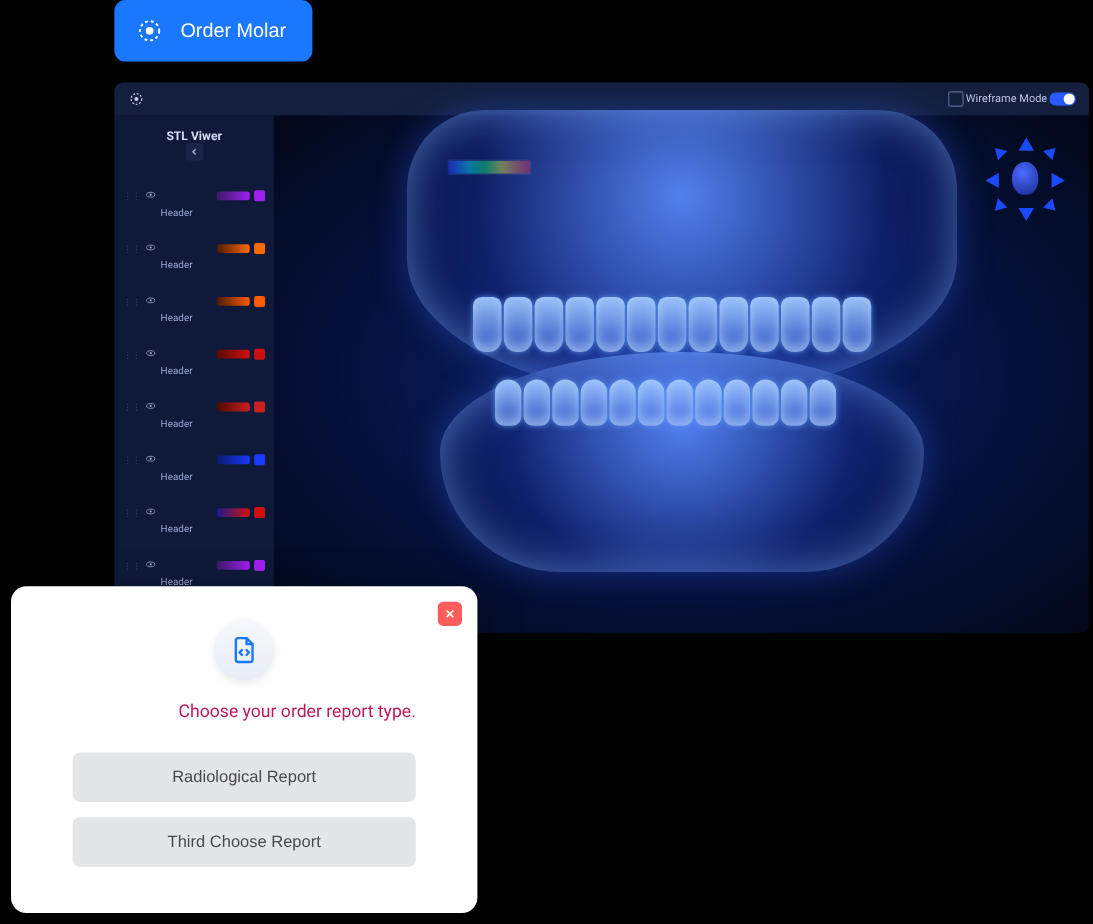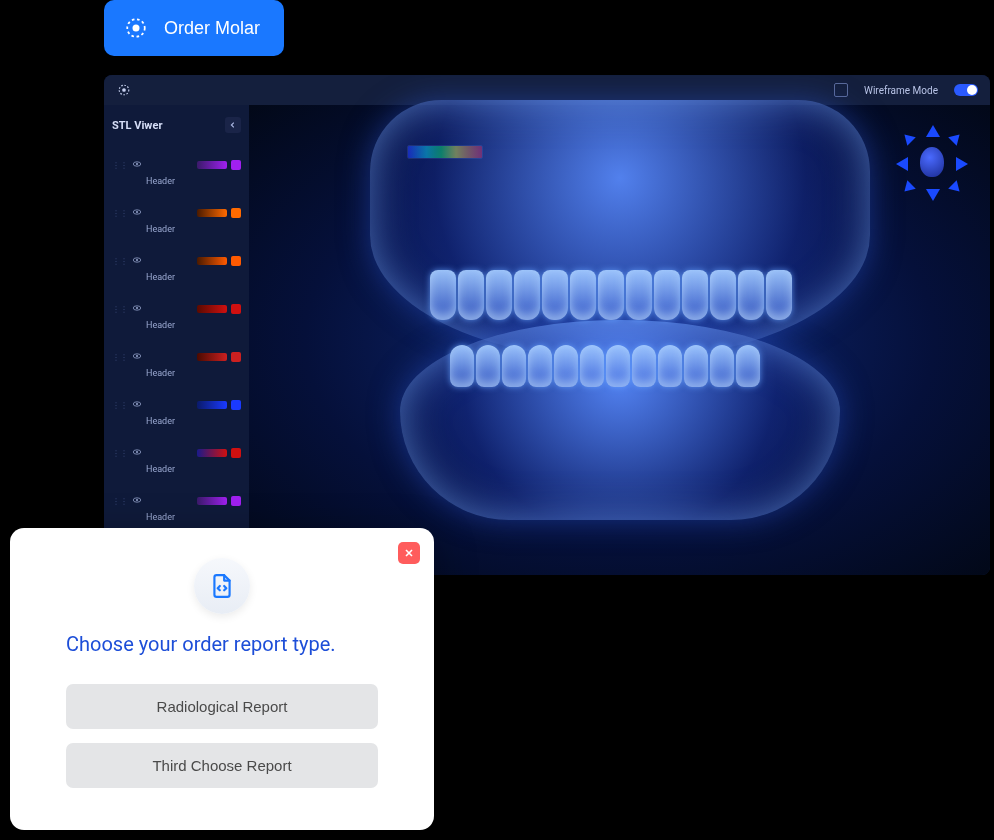--- a/index.html
+++ b/index.html
@@ -51,21 +51,21 @@
   justify-content: space-between;
   padding: 0 12px;
   color: #b8c3e6;
   font-size: 10px;
 }
 .viewer-header .app-logo {
   width: 16px; height: 16px;
   display: flex;
 }
 .wireframe-toggle {
-  display: flex; align-items: center; gap: 16px;
+  display: flex; align-items: center; gap: 2px;
 }
 .wireframe-toggle .wf-icon {
   width: 14px; height: 14px;
   border: 1px solid #5a6a9a;
   border-radius: 2px;
   display: inline-block;
 }
 .wireframe-toggle .switch {
   width: 24px; height: 12px;
   background: #2a5aff;
@@ -93,20 +93,21 @@
   padding: 8px 6px;
   color: #d6def7;
   font-size: 11px;
 }
 .sidebar-title {
   display: flex;
   justify-content: space-between;
   align-items: center;
   font-weight: 700;
   padding: 4px 2px 8px;
+  flex-direction: column;
 }
 .sidebar-title .collapse-btn {
   width: 16px; height: 16px;
   background: #1a2448;
   border-radius: 3px;
   display: flex;
   align-items: center;
   justify-content: center;
   font-size: 9px;
   cursor: pointer;
@@ -248,23 +249,23 @@
   margin: 0 auto 18px;
   border-radius: 50%;
   background: linear-gradient(180deg, #f6f8fc, #e8edf5);
   box-shadow: 0 3px 8px rgba(0,0,0,0.08);
   display: flex;
   align-items: center;
   justify-content: center;
   color: #1a78ff;
 }
 .modal .prompt {
-  text-align: left;
-  color: #1d4ed8;
-  font-size: 20px;
+  text-align: right;
+  color: #be185d;
+  font-size: 16px;
   margin-bottom: 28px;
 }
 .modal .opt {
   display: block;
   width: 100%;
   border: none;
   background: #e4e5e7;
   color: #4a4a4a;
   font-size: 15px;
   font-weight: 500;

